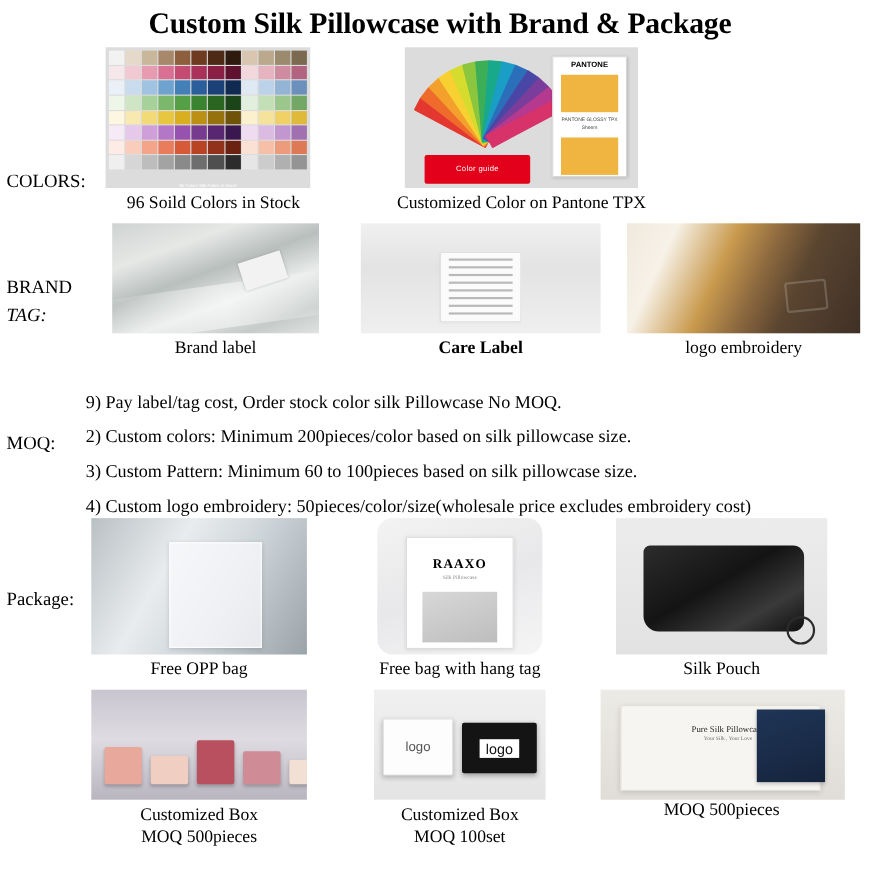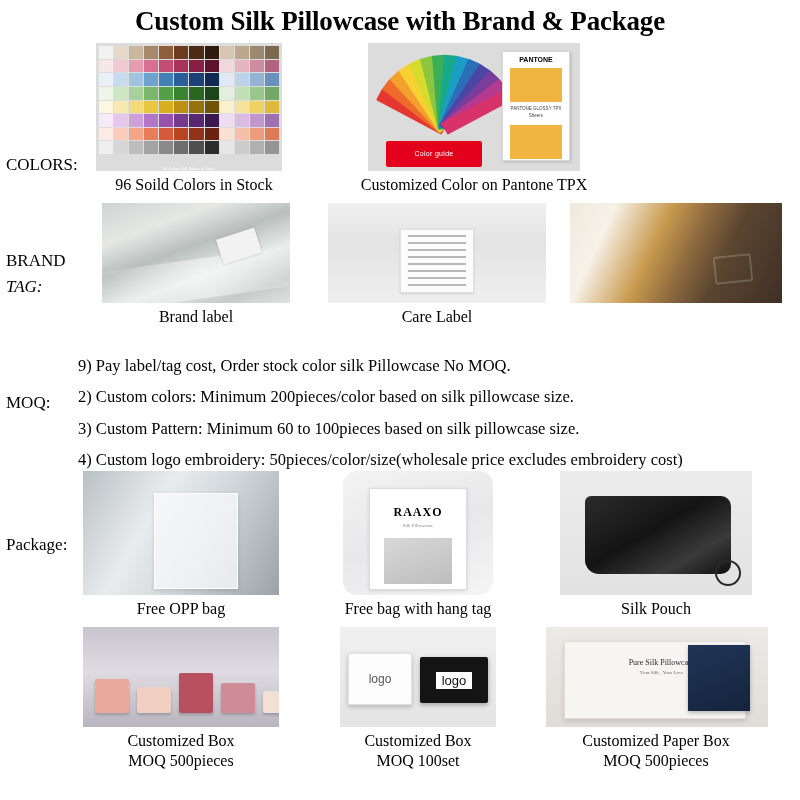--- a/index.html
+++ b/index.html
@@ -492,37 +492,38 @@
 
   <div class="row" style="height:142px;">
     <div class="rowlabel" style="top:48px;">BRAND</div>
     <div class="rowlabel" style="top:74px;font-style:italic;">TAG:</div>
 
     <div class="cells" style="padding-left:96px;">
       <div class="cell" style="width:200px;">
         <div class="photo silk" style="width:188px;height:100px;margin:0 auto;"></div>
         <div class="caption">Brand label</div>
       </div>
-      <div class="cell" style="width:230px;margin-left:26px;">
+      <div class="cell" style="width:230px;margin-left:26px;font-weight:bold;">
         <div class="photo carebg" style="width:218px;height:100px;margin:0 auto;">
           <div class="caretag">
             <i></i>
               <i></i>
               <i></i>
               <i></i>
               <i></i>
               <i></i>
               <i></i>
               <i></i>
           </div>
         </div>
         <div class="caption">Care Label</div>
       </div>
       <div class="cell" style="width:220px;margin-left:14px;">
         <div class="photo embbg" style="width:212px;height:100px;margin:0 auto;"></div>
+        <div class="caption">logo embroidery</div>
       </div>
     </div>
   </div>
 
   <div class="row" style="height:126px;">
     <div class="rowlabel" style="top:48px;">MOQ:</div>
     <div style="padding-left:78px;padding-top:10px;">
       <p class="moqline">9) Pay label/tag cost, Order stock color silk Pillowcase No MOQ.</p>
       <p class="moqline">2) Custom colors: Minimum 200pieces/color based on silk pillowcase size.</p>
       <p class="moqline">3) Custom Pattern: Minimum 60 to 100pieces based on silk pillowcase size.</p>
@@ -591,19 +592,18 @@
       </div>
 
       <div class="cell" style="width:220px;margin-left:10px;">
         <div class="photo boxbg3" style="width:222px;height:100px;margin:0 auto;">
           <div class="paperbox">
             <div class="pt">Pure Silk Pillowcase</div>
             <div class="ps">Your Silk , Your Love</div>
           </div>
           <div class="navypad"></div>
         </div>
-        <div class="caption">Customized Paper Box</div>
         <div class="caption" style="margin-top:0;">MOQ 500pieces</div>
       </div>
     </div>
   </div>
 
 </div>
 
 </body></html>

